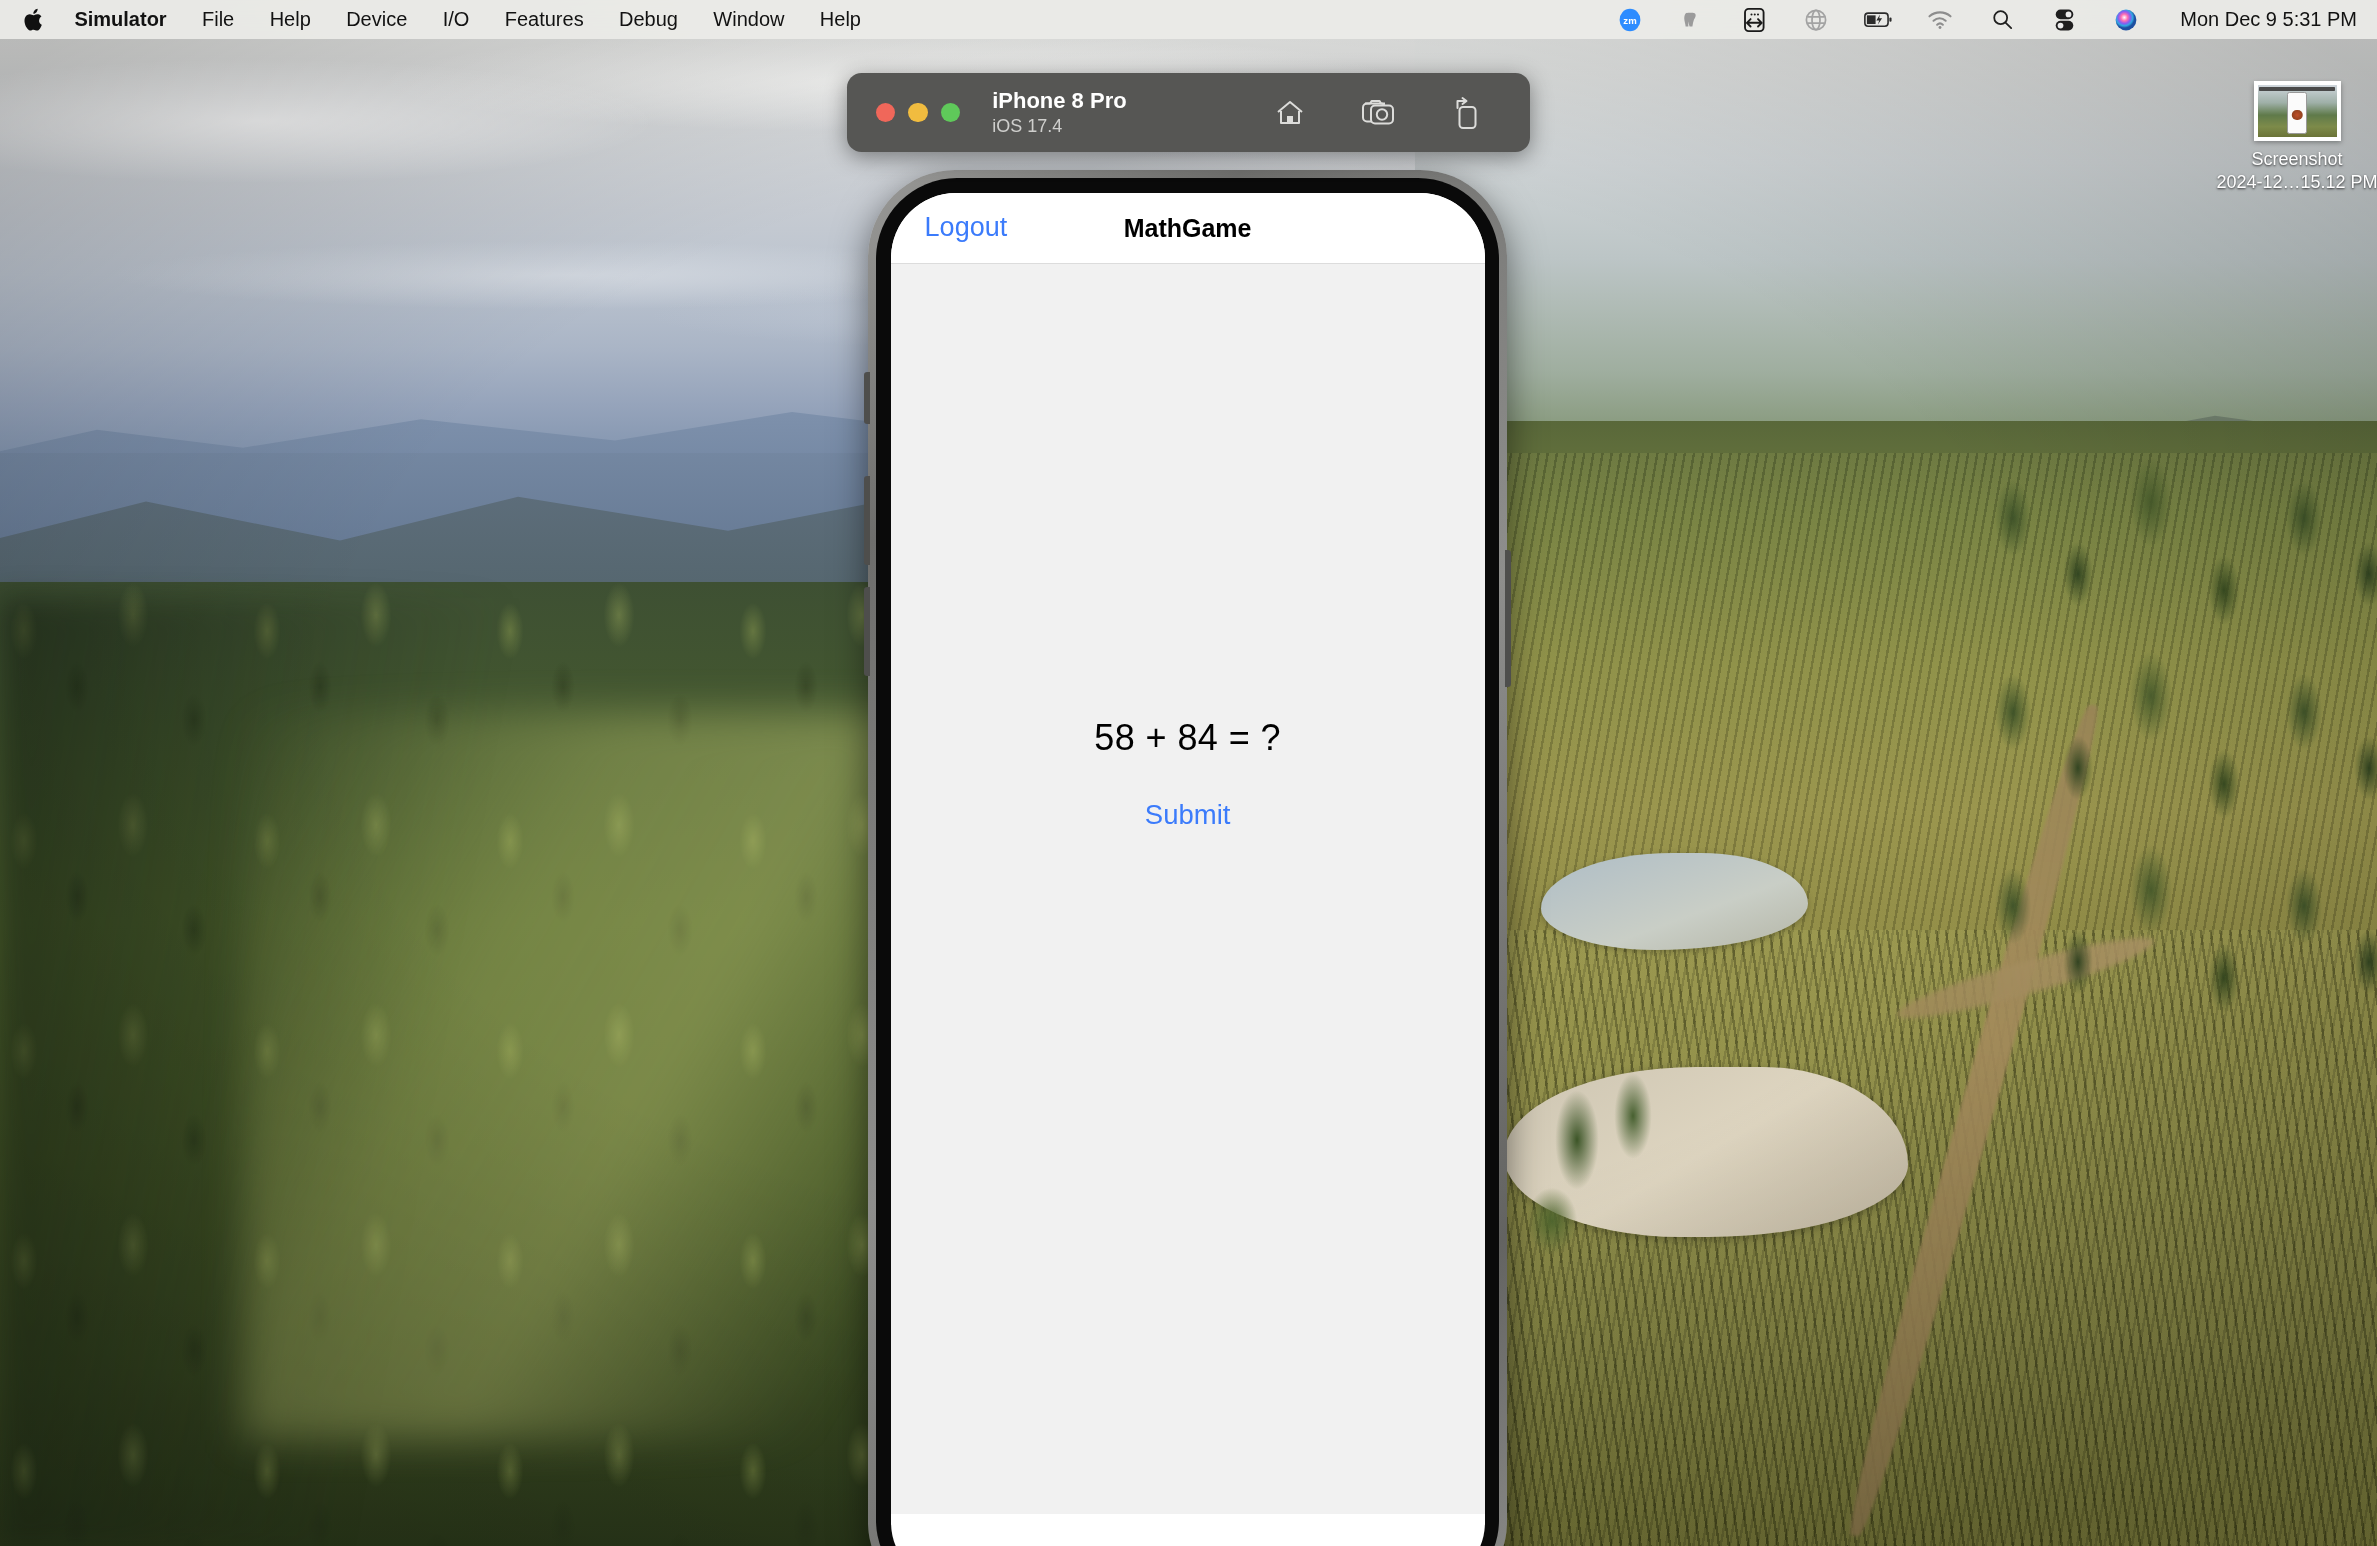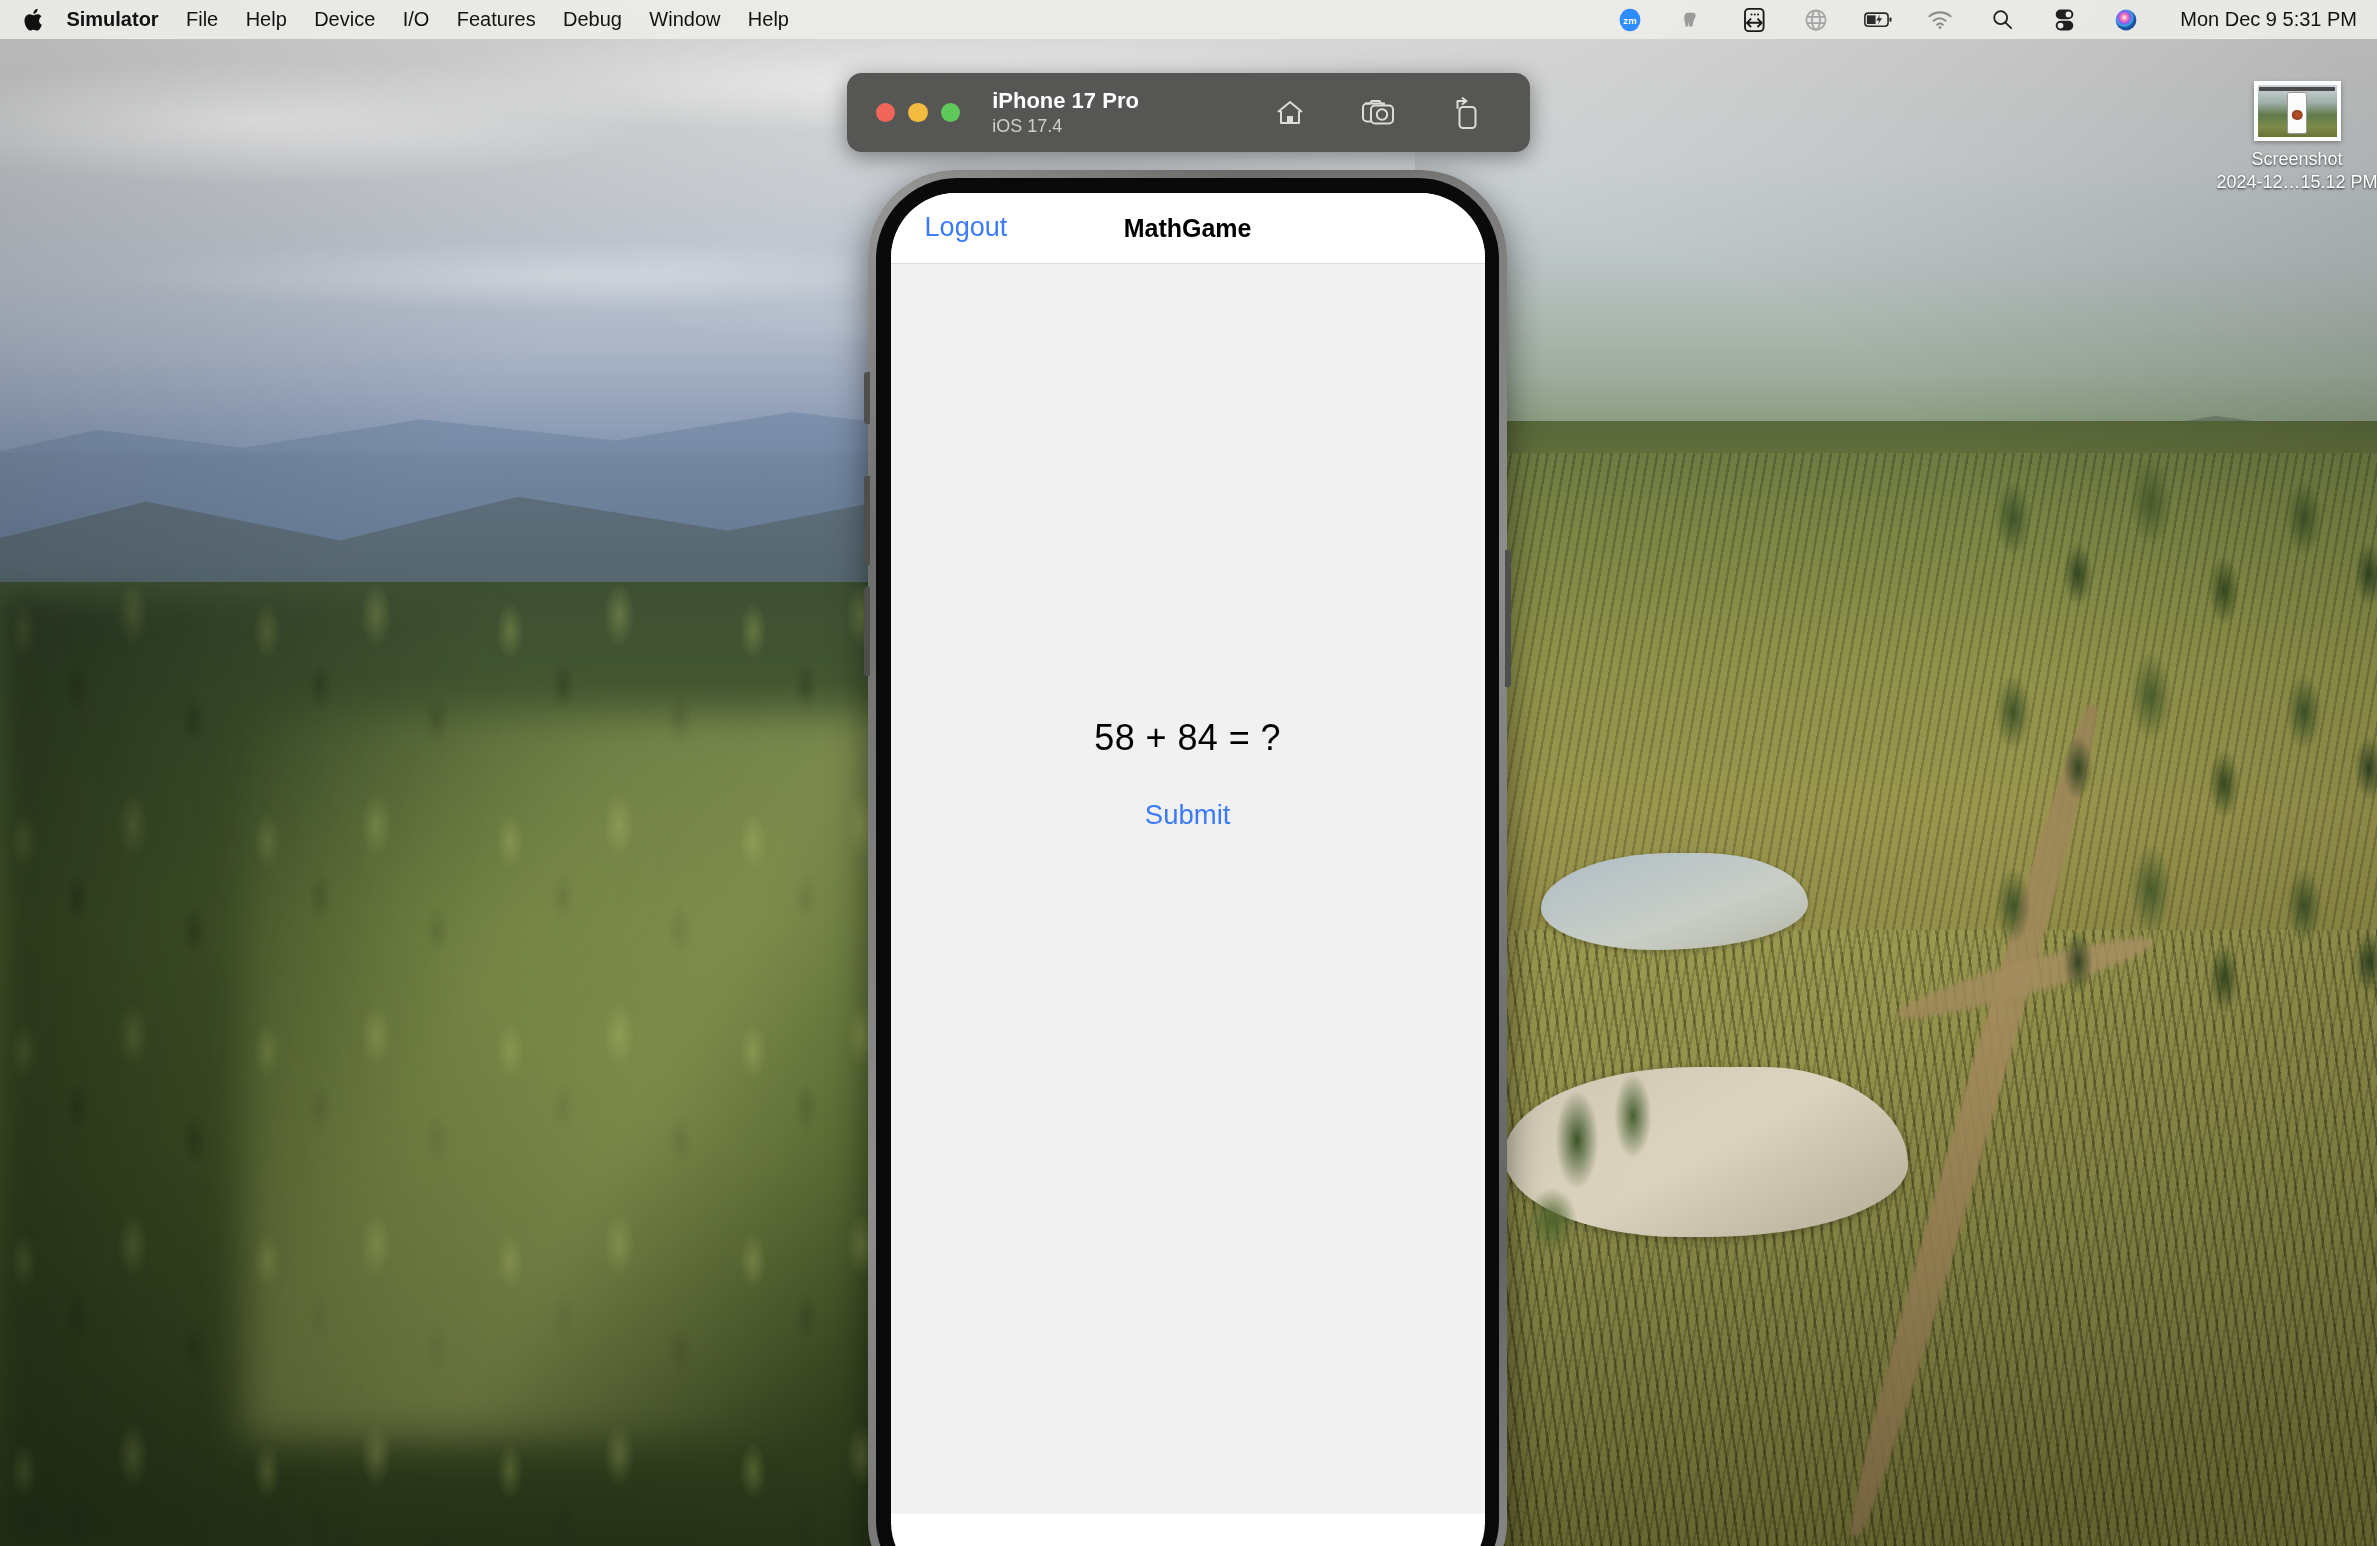--- a/index.html
+++ b/index.html
@@ -177,21 +177,21 @@
 
   
   #menubar {
     position: absolute; left: 0; top: 0;
     width: 2377px; height: 39px;
     background: rgba(236,236,232,.92);
     display: flex; align-items: center;
     backdrop-filter: blur(11.3px);
     z-index: 50;
   }
-  .mb-left { display: flex; align-items: center; gap: 0; padding-left: 21px; }
+  .mb-left { display: flex; align-items: center; gap: 8px; padding-left: 21px; }
   .mb-apple {
     width: 27.5px; height: 27.5px;
     display: flex; align-items: center; justify-content: center;
     margin-right: 13px;
   }
   .mb-item {
     font-size: 20px; color: #121212;
     padding: 0 13.7px; line-height: 39px;
     white-space: nowrap; cursor: default;
   }
@@ -544,21 +544,21 @@
   </div>
 </div>
 
 <div id="sim-titlebar">
   <div class="tl-lights">
     <div class="tl-dot tl-red"></div>
     <div class="tl-dot tl-yellow"></div>
     <div class="tl-dot tl-green"></div>
   </div>
   <div class="tl-titles">
-    <div class="tl-name">iPhone 17 Pro</div>
+    <div class="tl-name">iPhone 8 Pro</div>
     <div class="tl-os">iOS 17.4</div>
   </div>
   <div class="tl-actions">
     <div class="tl-btn">
       <svg width="32" height="32" viewBox="0 0 32 32" fill="none" stroke="#dcdcda" stroke-width="2" stroke-linejoin="round">
         <path d="M4 15L16 5l12 10"></path>
         <path d="M7 14v12h18V14"></path>
         <rect x="13" y="19" width="6" height="7" fill="#dcdcda" stroke="none"></rect>
       </svg>
     </div>

